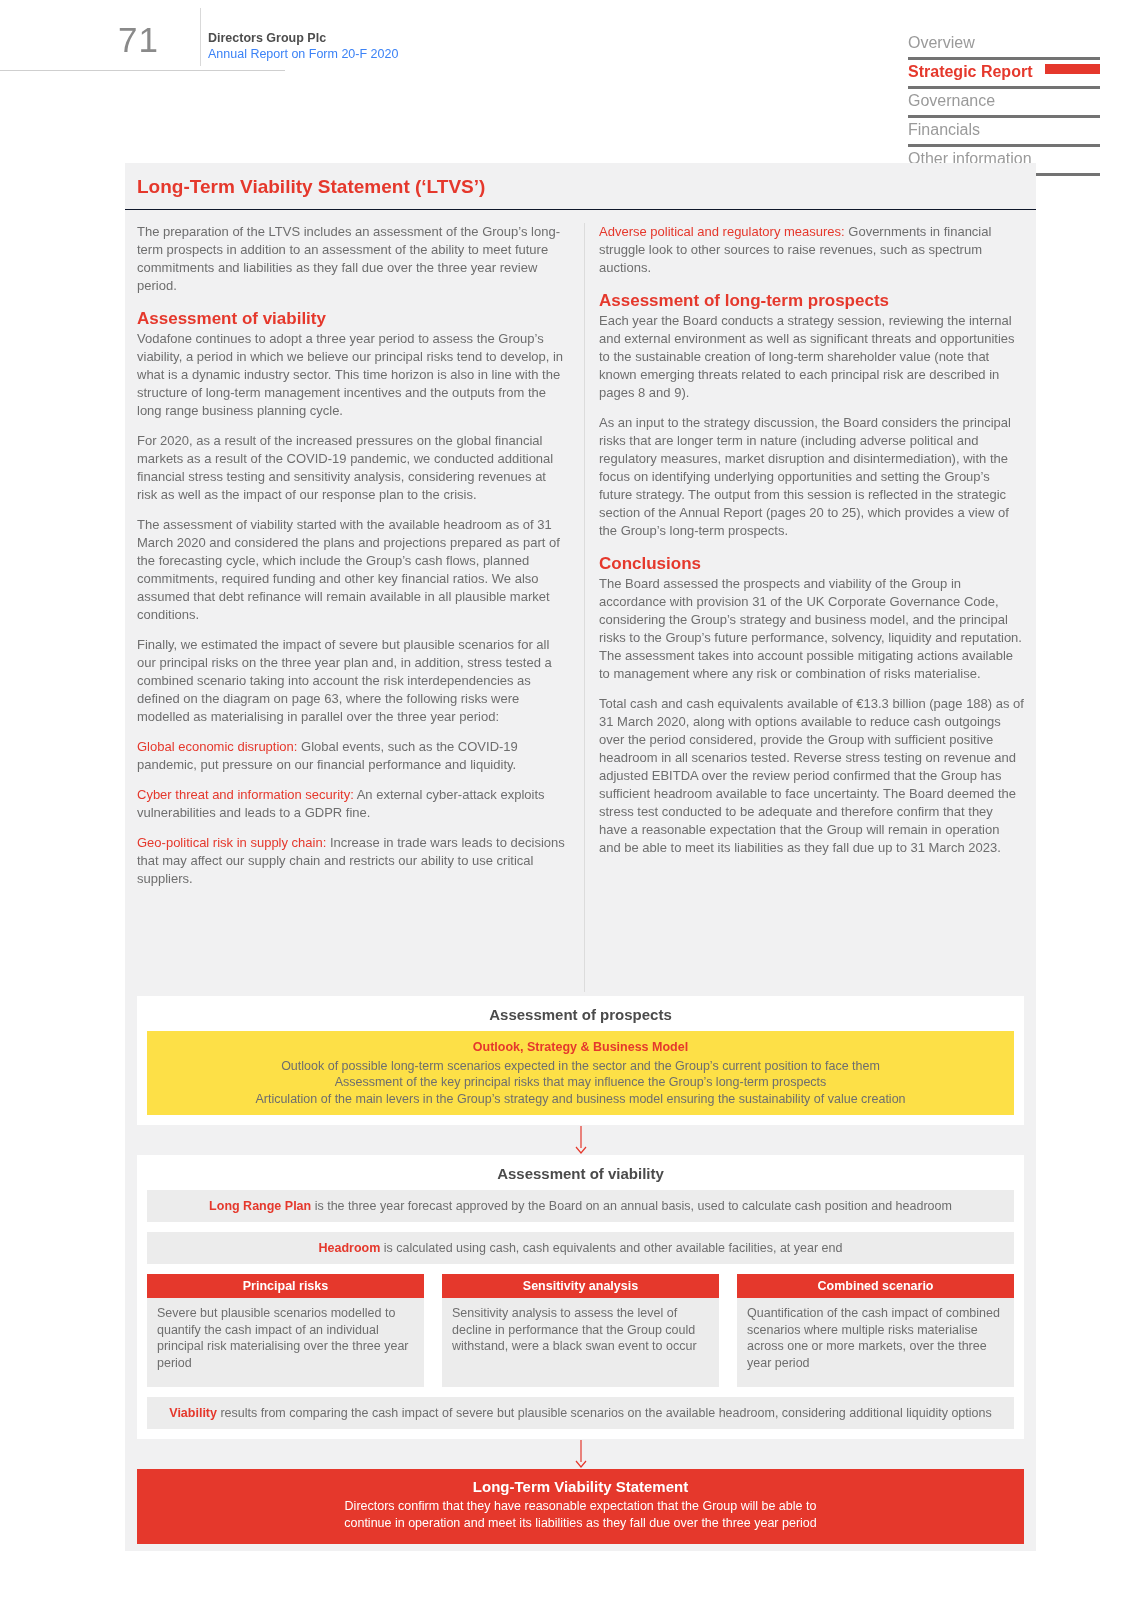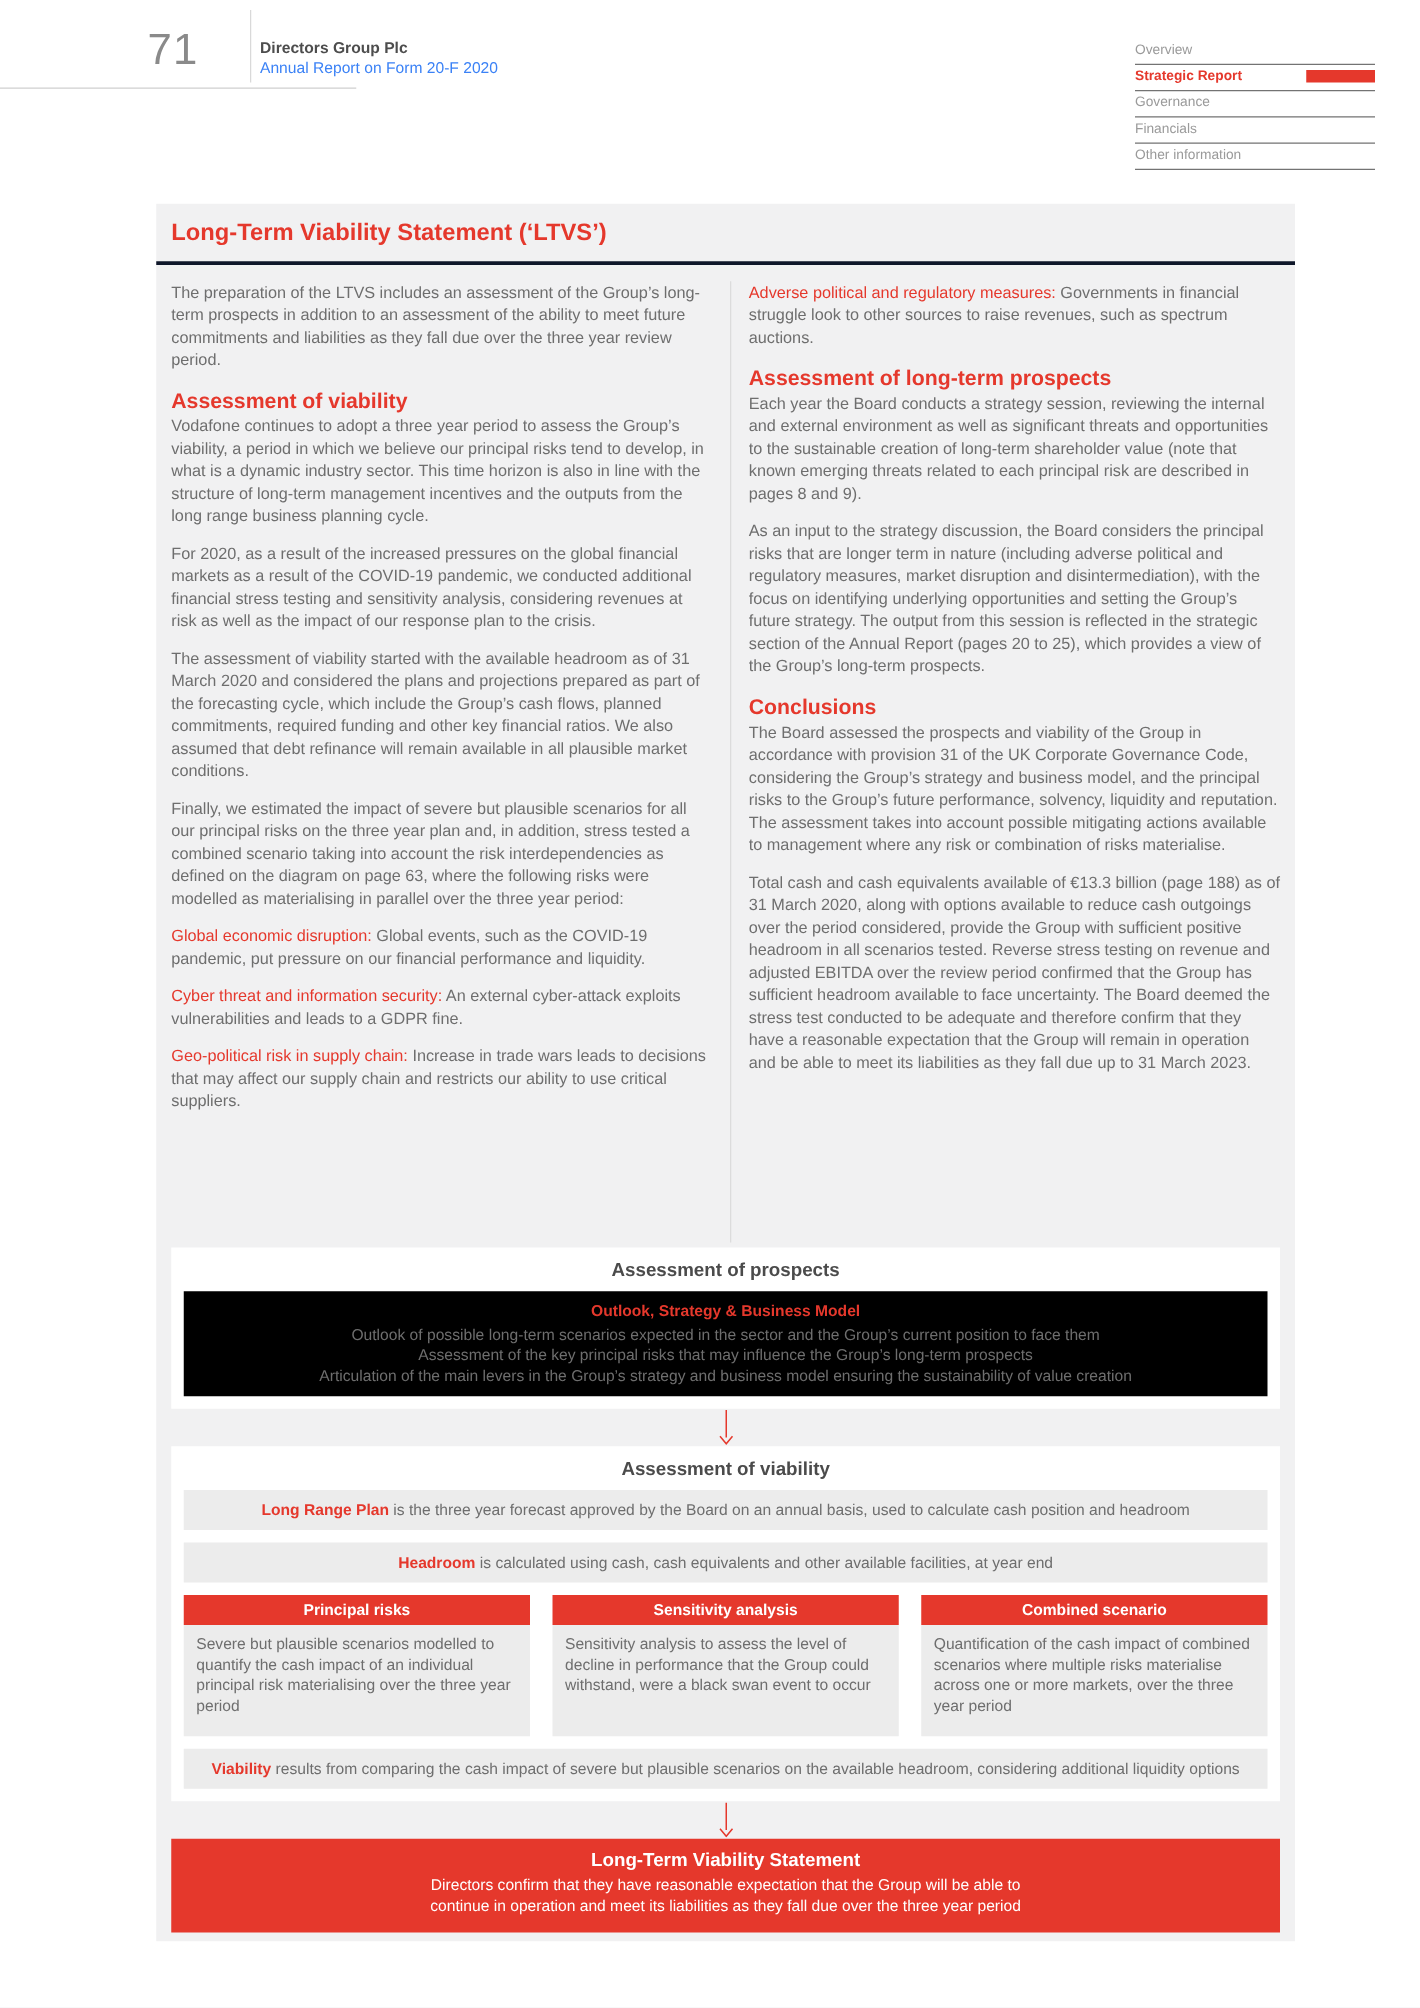--- a/index.html
+++ b/index.html
@@ -9,39 +9,39 @@
     -webkit-font-smoothing:antialiased;overflow:hidden;
   }
   
   .page-num{position:absolute;left:118px;top:20px;font-size:35px;font-weight:400;color:#8a8a8a;letter-spacing:1px;}
   .hdr-vline{position:absolute;left:200px;top:8px;width:1px;height:58px;background:#d9d9d9;}
   .company{position:absolute;left:208px;top:31px;font-size:12.5px;font-weight:bold;color:#4d4d4d;}
   .report{position:absolute;left:208px;top:47px;font-size:12.5px;color:#3b82f6;}
   .hdr-rule{position:absolute;left:0;top:70px;width:285px;height:1px;background:#cfcfcf;}
   
   .nav{position:absolute;top:31px;right:36px;width:192px;}
-  .nav-item{position:relative;font-size:11px;color:#9a9a9a;padding:3px 0 5px 0;border-bottom:1px solid #737373;cursor:pointer;}
+  .nav-item{position:relative;font-size:16px;color:#9a9a9a;padding:3px 0 5px 0;border-bottom:3px solid #737373;cursor:pointer;}
   .nav-item.active{color:#e5382c;font-weight:bold;}
   .nav-bar{position:absolute;right:0;top:4px;width:55px;height:10px;background:#e5382c;}
   
   .panel{position:absolute;left:125px;top:163px;width:911px;background:#f1f1f2;padding-bottom:7px;box-sizing:border-box;}
-  .title-block{padding:13px 12px 11px 12px;border-bottom:3px solid #0f172a;}
+  .title-block{padding:13px 12px 11px 12px;border-bottom:1px solid #0f172a;}
   .article-title{font-size:19px;font-weight:bold;color:#e5382c;}
   .cols{display:flex;padding:13px 12px 0 12px;min-height:782px;box-sizing:border-box;align-items:stretch;}
   .col{font-size:13px;line-height:18px;color:#6e6e6e;}
   .col-left{width:447px;padding-right:16px;box-sizing:border-box;}
   .col-right{flex:1;border-left:1px solid #dcdcdc;padding-left:14px;}
   .col p{margin:0 0 12px 0;}
   .sec-h{font-size:17px;font-weight:bold;color:#e5382c;margin:15px 0 2px 0;}
   .lead{color:#e5382c;}
   
   .diagram{padding:4px 12px 0 12px;}
   .white-box{background:#ffffff;padding:8px 10px 10px 10px;}
   .box-title{text-align:center;font-size:15px;font-weight:bold;color:#4b4b4b;margin:2px 0 8px 0;}
-  .gray-box{background:#000000;padding:8px 10px;text-align:center;font-size:12.5px;line-height:16.5px;color:#6e6e6e;}
+  .gray-box{background:#fde047;padding:8px 10px;text-align:center;font-size:12.5px;line-height:16.5px;color:#6e6e6e;}
   .gray-box .red-h{color:#e5382c;font-weight:bold;margin-bottom:2px;}
   .gray-row{background:#ececec;padding:9px 10px;text-align:center;font-size:12.5px;color:#6e6e6e;margin-top:10px;}
   .gray-row .lead{font-weight:bold;}
   .arrow-wrap{height:30px;display:flex;justify-content:center;align-items:center;}
   .tri-cols{display:grid;grid-template-columns:1fr 1fr 1fr;gap:0 18px;margin-top:10px;}
   .tri-head{background:#e5382c;color:#ffffff;font-size:12.5px;font-weight:bold;text-align:center;padding:5px 4px;}
   .tri-body{background:#ececec;font-size:12.5px;line-height:16.5px;color:#6e6e6e;padding:7px 10px 10px 10px;min-height:72px;}
   .statement{background:#e5382c;color:#ffffff;text-align:center;padding:9px 10px 13px 10px;}
   .statement-title{font-size:15px;font-weight:bold;margin-bottom:3px;}
   .statement-body{font-size:12.5px;line-height:16.5px;max-width:520px;margin:0 auto;}

